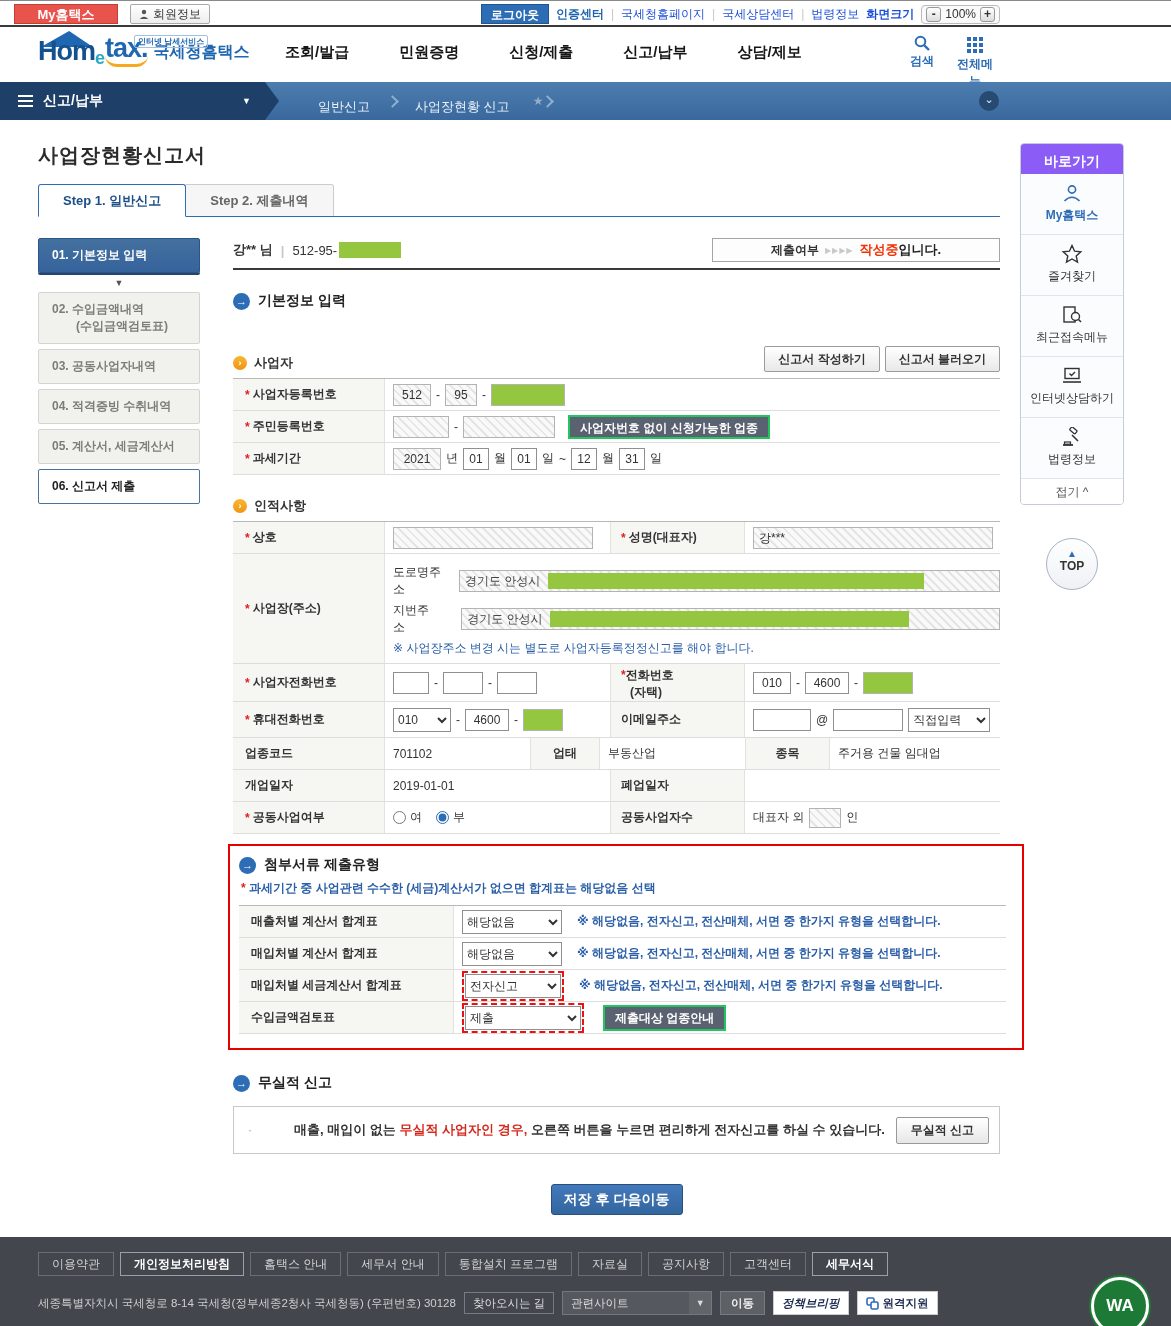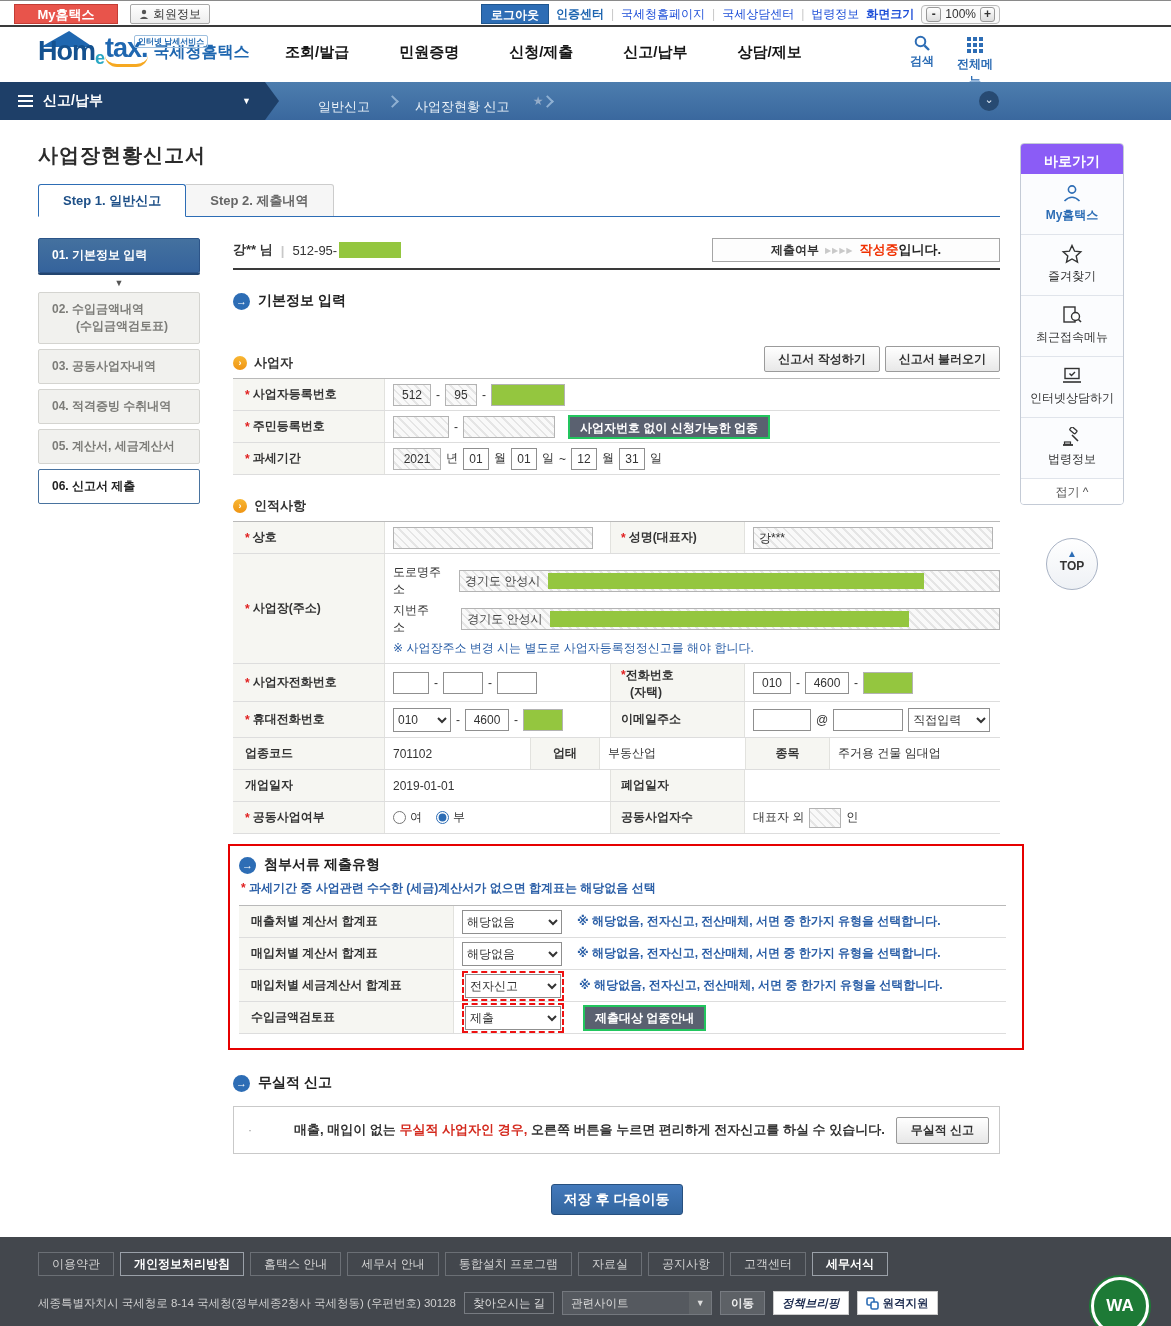--- a/index.html
+++ b/index.html
@@ -533,21 +533,21 @@
               </span>
             <span class="adesc">※ 해당없음, 전자신고, 전산매체, 서면 중 한가지 유형을 선택합니다.</span>
           </div>
         </div>
         <div class="frow">
           <div class="lcell alabel">
               <span>수입금액검토표</span>
             </div>
           <div class="fcell">
             <span class="hl">
-                <select class="sel" style="width:96px"><option>제출</option></select>
+                <select class="sel" style="width:116px"><option>제출</option></select>
               </span>
             <button class="btn-dark" style="margin-left:14px;height:26px">제출대상 업종안내</button>
           </div>
         </div>
       </div>
     </div>
 
     <div class="section-h" style="margin-top:24px;margin-bottom:0">
       <span class="sec-ico">→</span>
       <b>무실적 신고</b>

